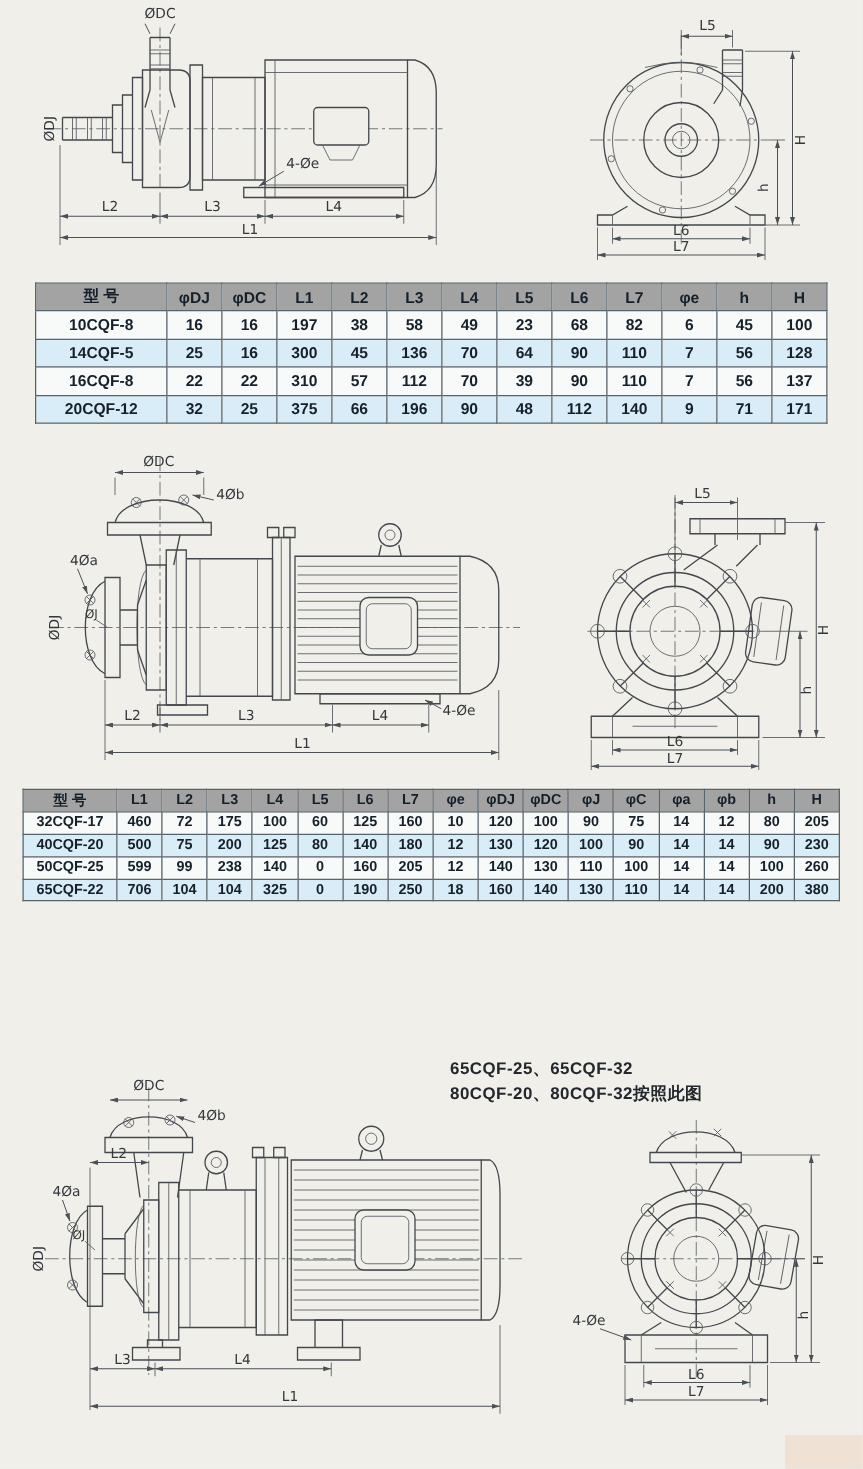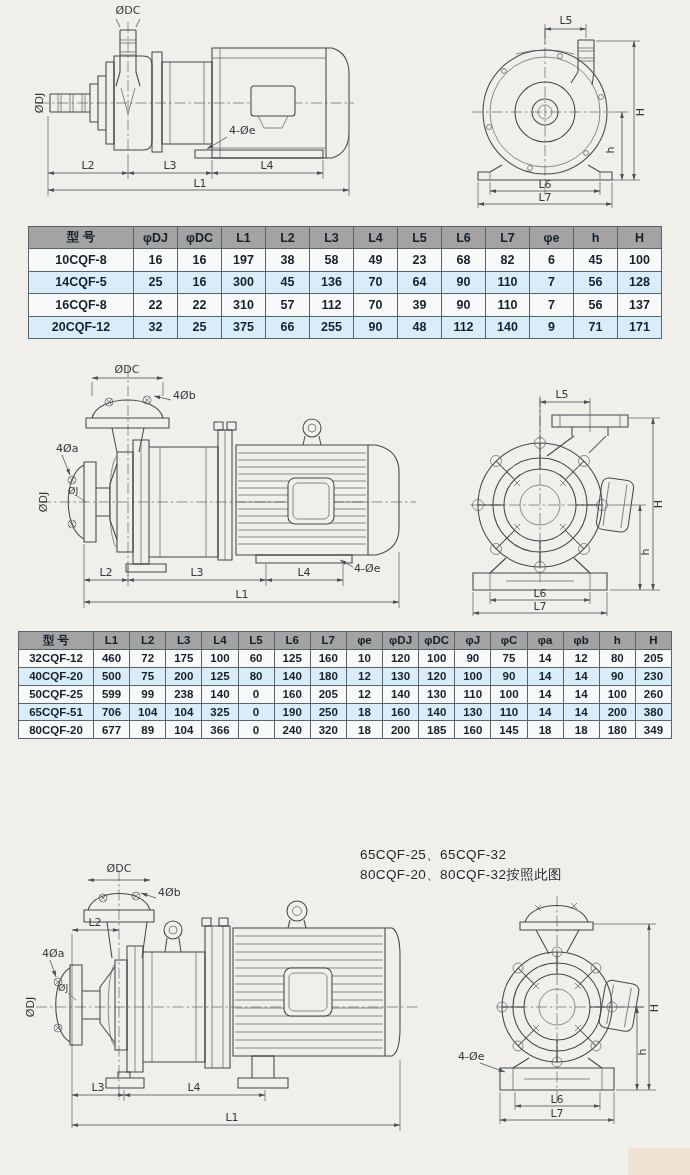--- a/index.html
+++ b/index.html
@@ -20,21 +20,21 @@
   table.t thead th{background:#a3a3a3;}
   table.t tbody tr:nth-child(odd) td{background:#f7faf8;}
   table.t tbody tr:nth-child(even) td{background:#d9edf8;}
   .t1{font-size:12.5px;}
   .t1 th,.t1 td{height:21.4px;}
   .t1 th:first-child{width:104px;}
   .t2{font-size:11.5px;}
   .t2 th,.t2 td{height:16.9px;}
   .t2 th:first-child{width:74px;}
   
-  .note{position:absolute;left:360px;top:845px;font-size:13.5px;font-weight:normal;color:#22282d;line-height:20px;letter-spacing:.4px;}
+  .note{position:absolute;left:360px;top:845px;font-size:13.5px;font-weight:bold;color:#22282d;line-height:20px;letter-spacing:.4px;}
   .smudge{position:absolute;left:628px;top:1148px;width:62px;height:27px;background:rgba(231,162,113,.18);}
 </style>
 </head>
 <body>
 
 <div class="page">
 
 <svg class="band" style="top:0" width="690" height="222" viewBox="0 0 690 222">
   <defs>
     <marker id="a1" viewBox="0 0 8 5" refX="8" refY="2.5" markerWidth="8" markerHeight="5" orient="auto-start-reverse">
@@ -192,21 +192,21 @@
           <td>7</td>
           <td>56</td>
           <td>137</td>
         </tr>
         <tr>
           <td>20CQF-12</td>
           <td>32</td>
           <td>25</td>
           <td>375</td>
           <td>66</td>
-          <td>255</td>
+          <td>196</td>
           <td>90</td>
           <td>48</td>
           <td>112</td>
           <td>140</td>
           <td>9</td>
           <td>71</td>
           <td>171</td>
         </tr>
       </tbody>
     </table>
@@ -360,21 +360,21 @@
           <th>φJ</th>
           <th>φC</th>
           <th>φa</th>
           <th>φb</th>
           <th>h</th>
           <th>H</th>
         </tr>
       </thead>
       <tbody>
         <tr>
-          <td>32CQF-12</td>
+          <td>32CQF-17</td>
           <td>460</td>
           <td>72</td>
           <td>175</td>
           <td>100</td>
           <td>60</td>
           <td>125</td>
           <td>160</td>
           <td>10</td>
           <td>120</td>
           <td>100</td>
@@ -417,57 +417,38 @@
           <td>140</td>
           <td>130</td>
           <td>110</td>
           <td>100</td>
           <td>14</td>
           <td>14</td>
           <td>100</td>
           <td>260</td>
         </tr>
         <tr>
-          <td>65CQF-51</td>
+          <td>65CQF-22</td>
           <td>706</td>
           <td>104</td>
           <td>104</td>
           <td>325</td>
           <td>0</td>
           <td>190</td>
           <td>250</td>
           <td>18</td>
           <td>160</td>
           <td>140</td>
           <td>130</td>
           <td>110</td>
           <td>14</td>
           <td>14</td>
           <td>200</td>
           <td>380</td>
         </tr>
-        <tr>
-          <td>80CQF-20</td>
-          <td>677</td>
-          <td>89</td>
-          <td>104</td>
-          <td>366</td>
-          <td>0</td>
-          <td>240</td>
-          <td>320</td>
-          <td>18</td>
-          <td>200</td>
-          <td>185</td>
-          <td>160</td>
-          <td>145</td>
-          <td>18</td>
-          <td>18</td>
-          <td>180</td>
-          <td>349</td>
-        </tr>
       </tbody>
     </table>
 
 <div class="note">
   <div>65CQF-25、65CQF-32</div>
   <div>80CQF-20、80CQF-32按照此图</div>
 </div>
 
 <svg class="band" style="top:860px" width="690" height="312" viewBox="0 0 690 312">
   <defs>

